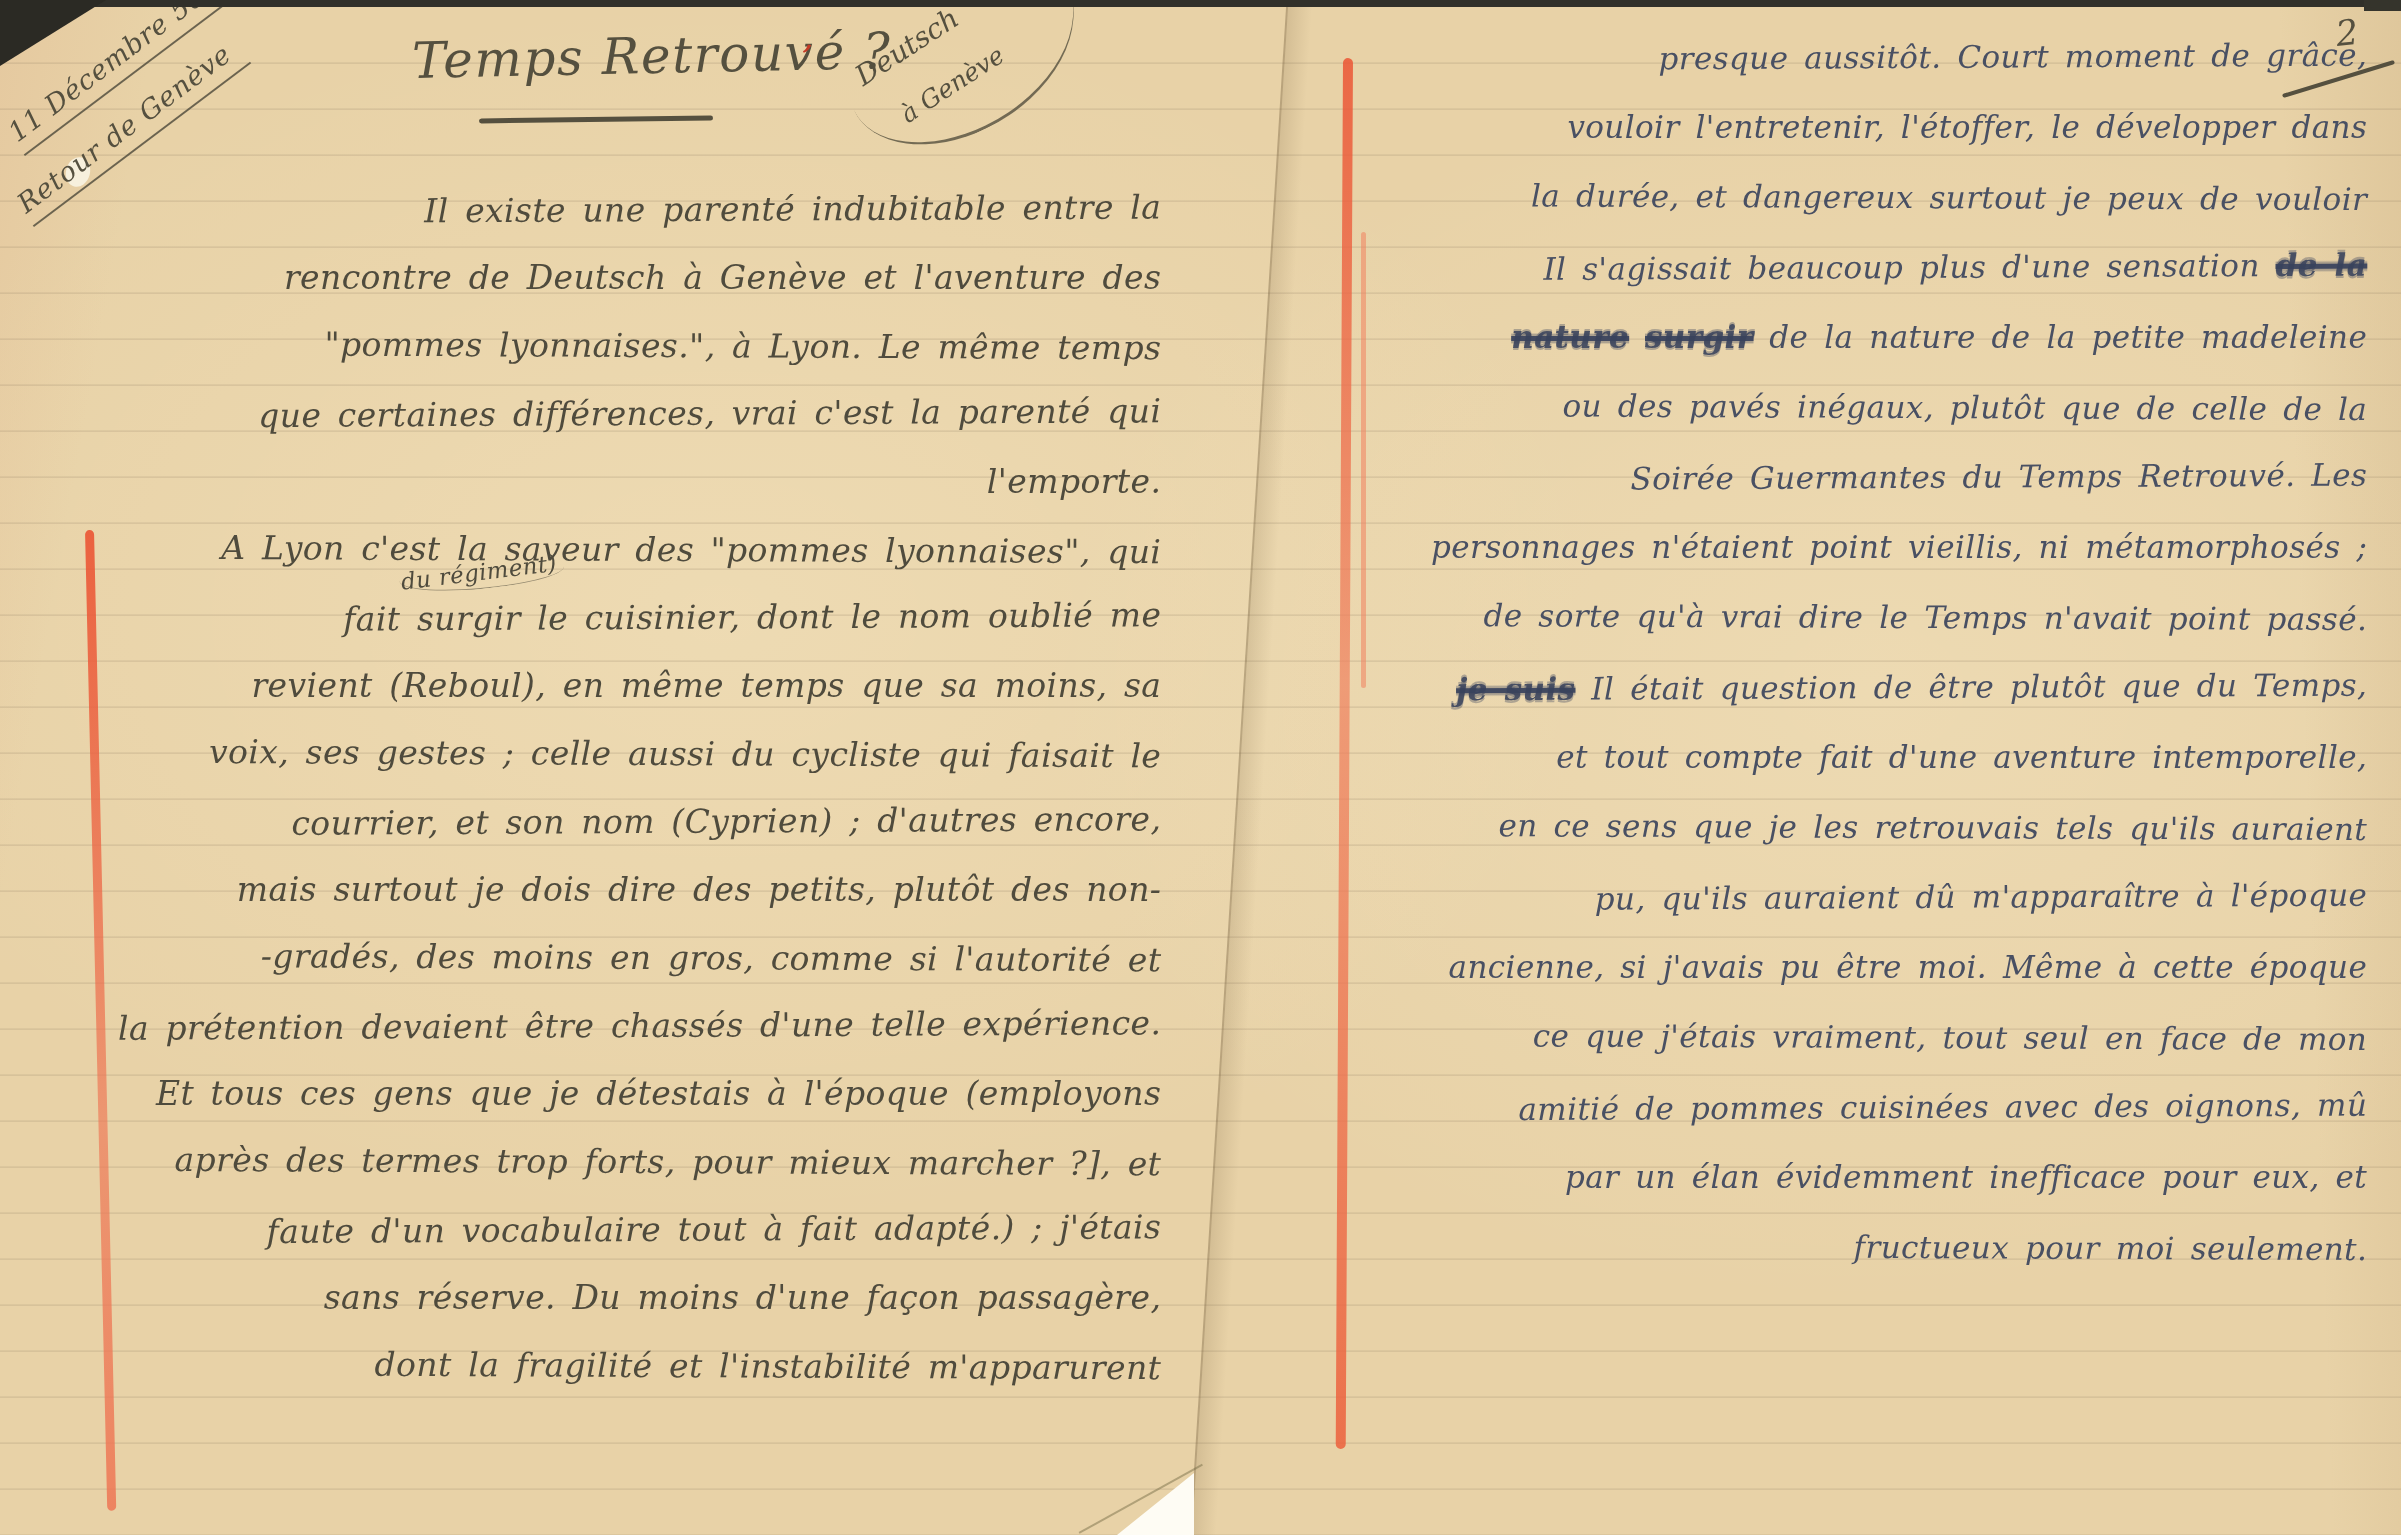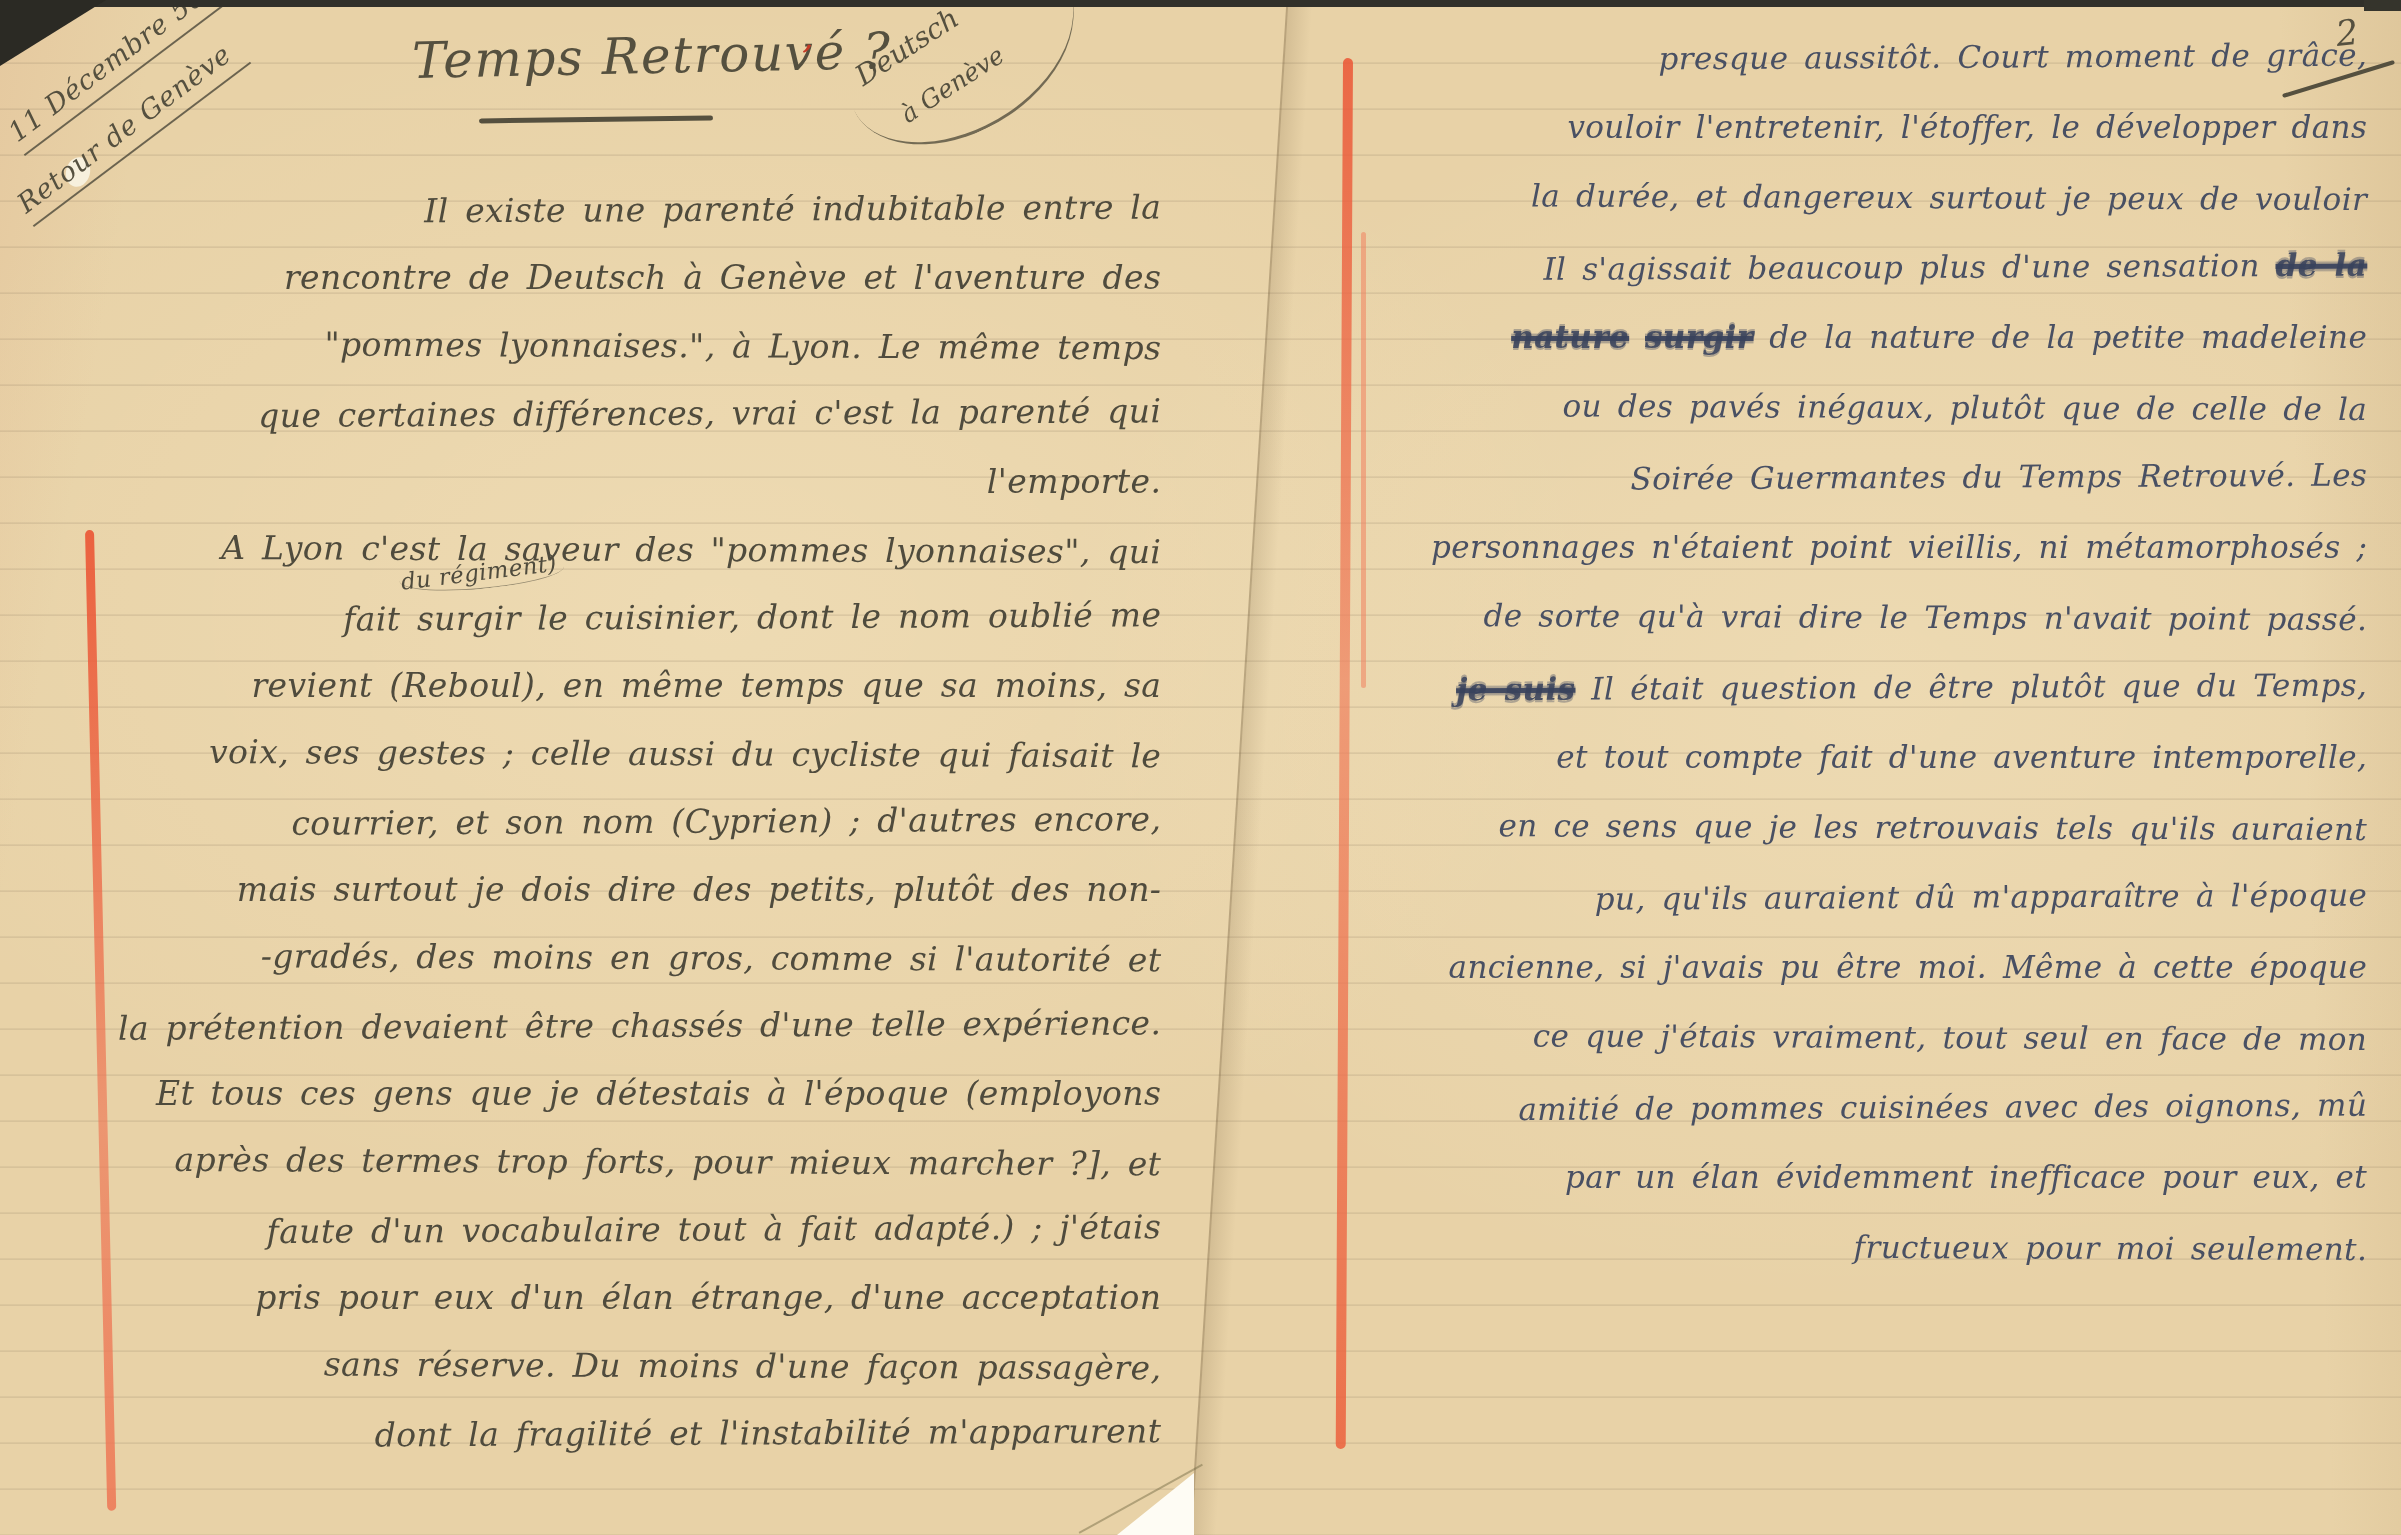--- a/index.html
+++ b/index.html
@@ -173,21 +173,20 @@
       <div class="mline"><span>fait surgir le cuisinier, dont le nom oublié me</span></div>
       <div class="mline"><span>revient (Reboul), en même temps que sa moins, sa</span></div>
       <div class="mline"><span>voix, ses gestes ; celle aussi du cycliste qui faisait le</span></div>
       <div class="mline"><span>courrier, et son nom (Cyprien) ; d'autres encore,</span></div>
       <div class="mline"><span>mais surtout je dois dire des petits, plutôt des non-</span></div>
       <div class="mline"><span>-gradés, des moins en gros, comme si l'autorité et</span></div>
       <div class="mline"><span>la prétention devaient être chassés d'une telle expérience.</span></div>
       <div class="mline"><span>Et tous ces gens que je détestais à l'époque (employons</span></div>
       <div class="mline"><span>après des termes trop forts, pour mieux marcher ?], et</span></div>
       <div class="mline"><span>faute d'un vocabulaire tout à fait adapté.) ; j'étais</span></div>
-      <div class="mline"><span>pris pour eux d'un élan étrange, d'une acceptation</span></div>
       <div class="mline"><span>sans réserve. Du moins d'une façon passagère,</span></div>
       <div class="mline"><span>dont la fragilité et l'instabilité m'apparurent</span></div>
     </div>
 
   <div class="insertion">du régiment)</div>
 
   <div class="lines hand p2-lines">
       <div class="mline"><span>presque aussitôt. Court moment de grâce,</span></div>
       <div class="mline"><span>vouloir l'entretenir, l'étoffer, le développer dans</span></div>
       <div class="mline"><span>la durée, et dangereux surtout je peux de vouloir</span></div>

